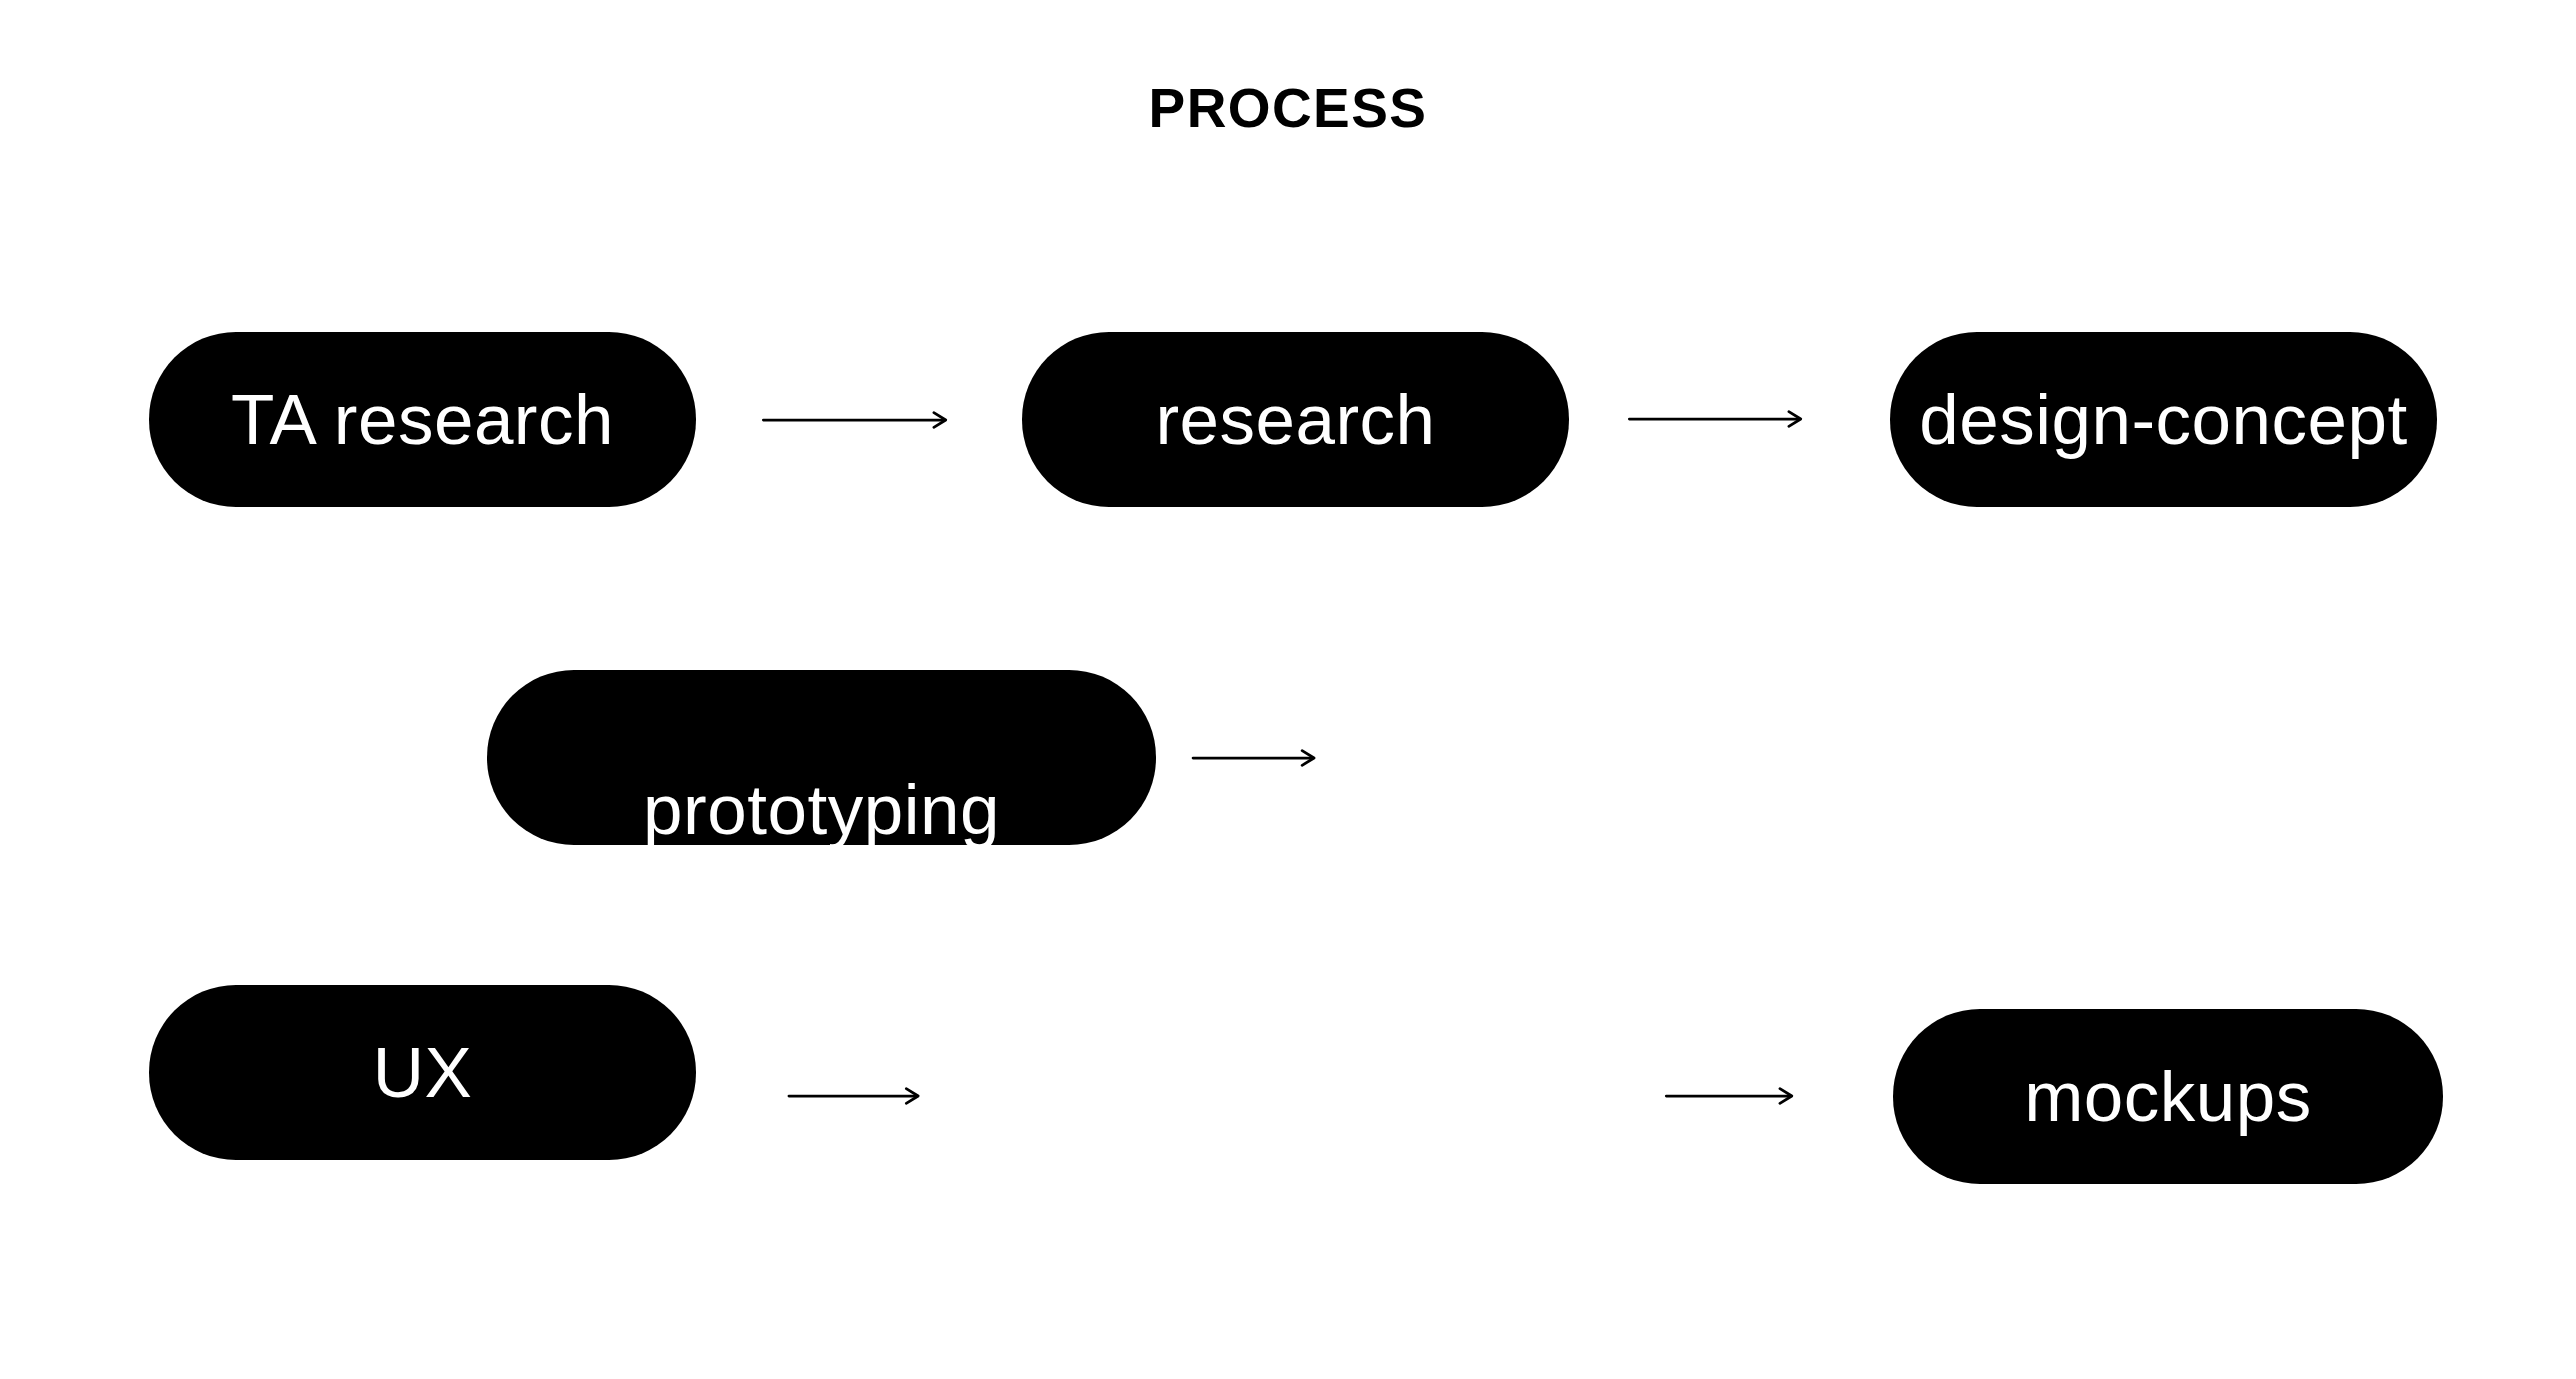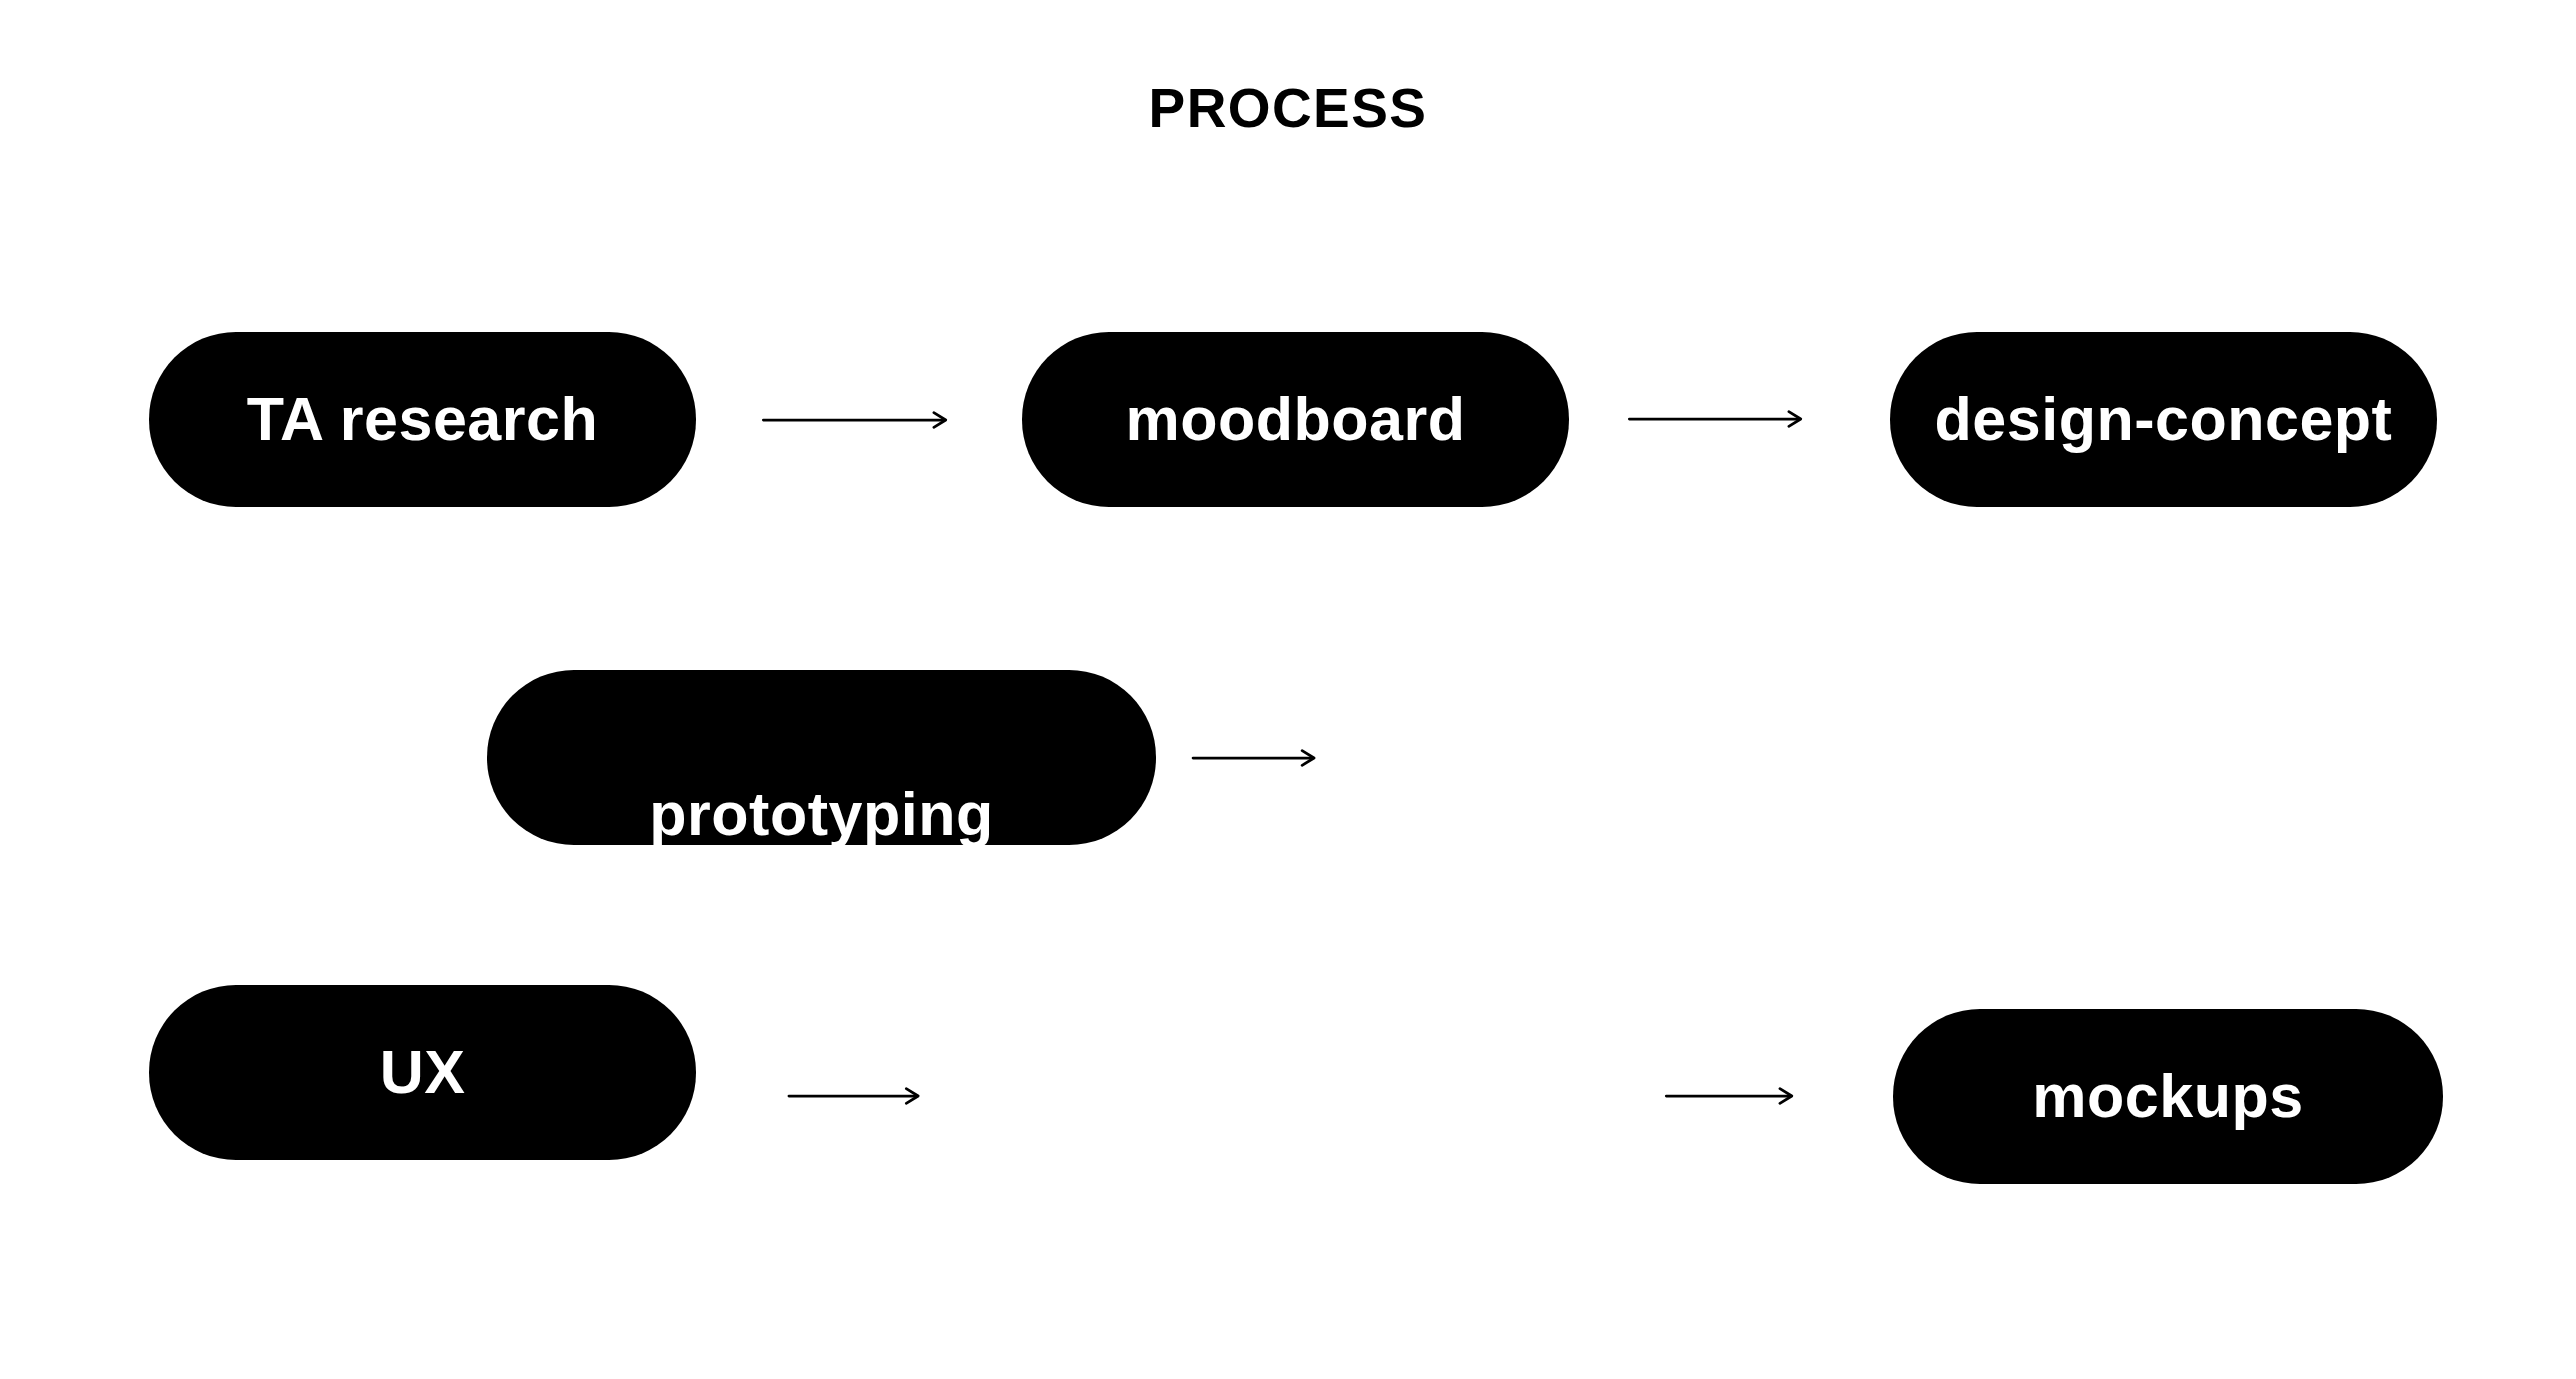--- a/index.html
+++ b/index.html
@@ -28,21 +28,21 @@
     color:var(--title-text);
   }
   .pill{
     position:absolute;height:175px;
     background:var(--node-bg);
     border-radius:87px;
     display:flex;align-items:center;justify-content:center;
   }
   .pill span{
     color:var(--node-text);
-    font-size:61px;font-weight:700;line-height:1;
+    font-size:71px;font-weight:400;line-height:1;
     letter-spacing:0.5px;
     white-space:nowrap;
   }
   .p1{left:149px;top:332px;width:547px;}
   .p2{left:1022px;top:332px;width:547px;}
   .p3{left:1890px;top:332px;width:547px;align-items:center;}
   .p4{left:487px;top:670px;width:669px;align-items:flex-end;}
   .p5{left:1347px;top:670px;width:541px;}
   .p6{left:149px;top:985px;width:547px;}
   .p7{left:1022px;top:1009px;width:547px;}
@@ -66,21 +66,21 @@
   <div class="title">PROCESS</div>
 
   <div class="pill p1">
     <span>TA research</span>
   </div>
   <svg class="arrow a1" width="188" height="22" viewBox="0 0 204 24" xmlns="http://www.w3.org/2000/svg">
     <line x1="2" y1="12" x2="199" y2="12"></line>
     <polyline points="188,4 201,12 188,20"></polyline>
   </svg>
   <div class="pill p2">
-    <span>moodboard</span>
+    <span>research</span>
   </div>
   <svg class="arrow a2" width="177" height="22" viewBox="0 0 192 24" xmlns="http://www.w3.org/2000/svg">
     <line x1="2" y1="12" x2="187" y2="12"></line>
     <polyline points="176,4 189,12 176,20"></polyline>
   </svg>
   <div class="pill p3">
     <span>design-concept</span>
   </div>
 
   <div class="pill p4">

